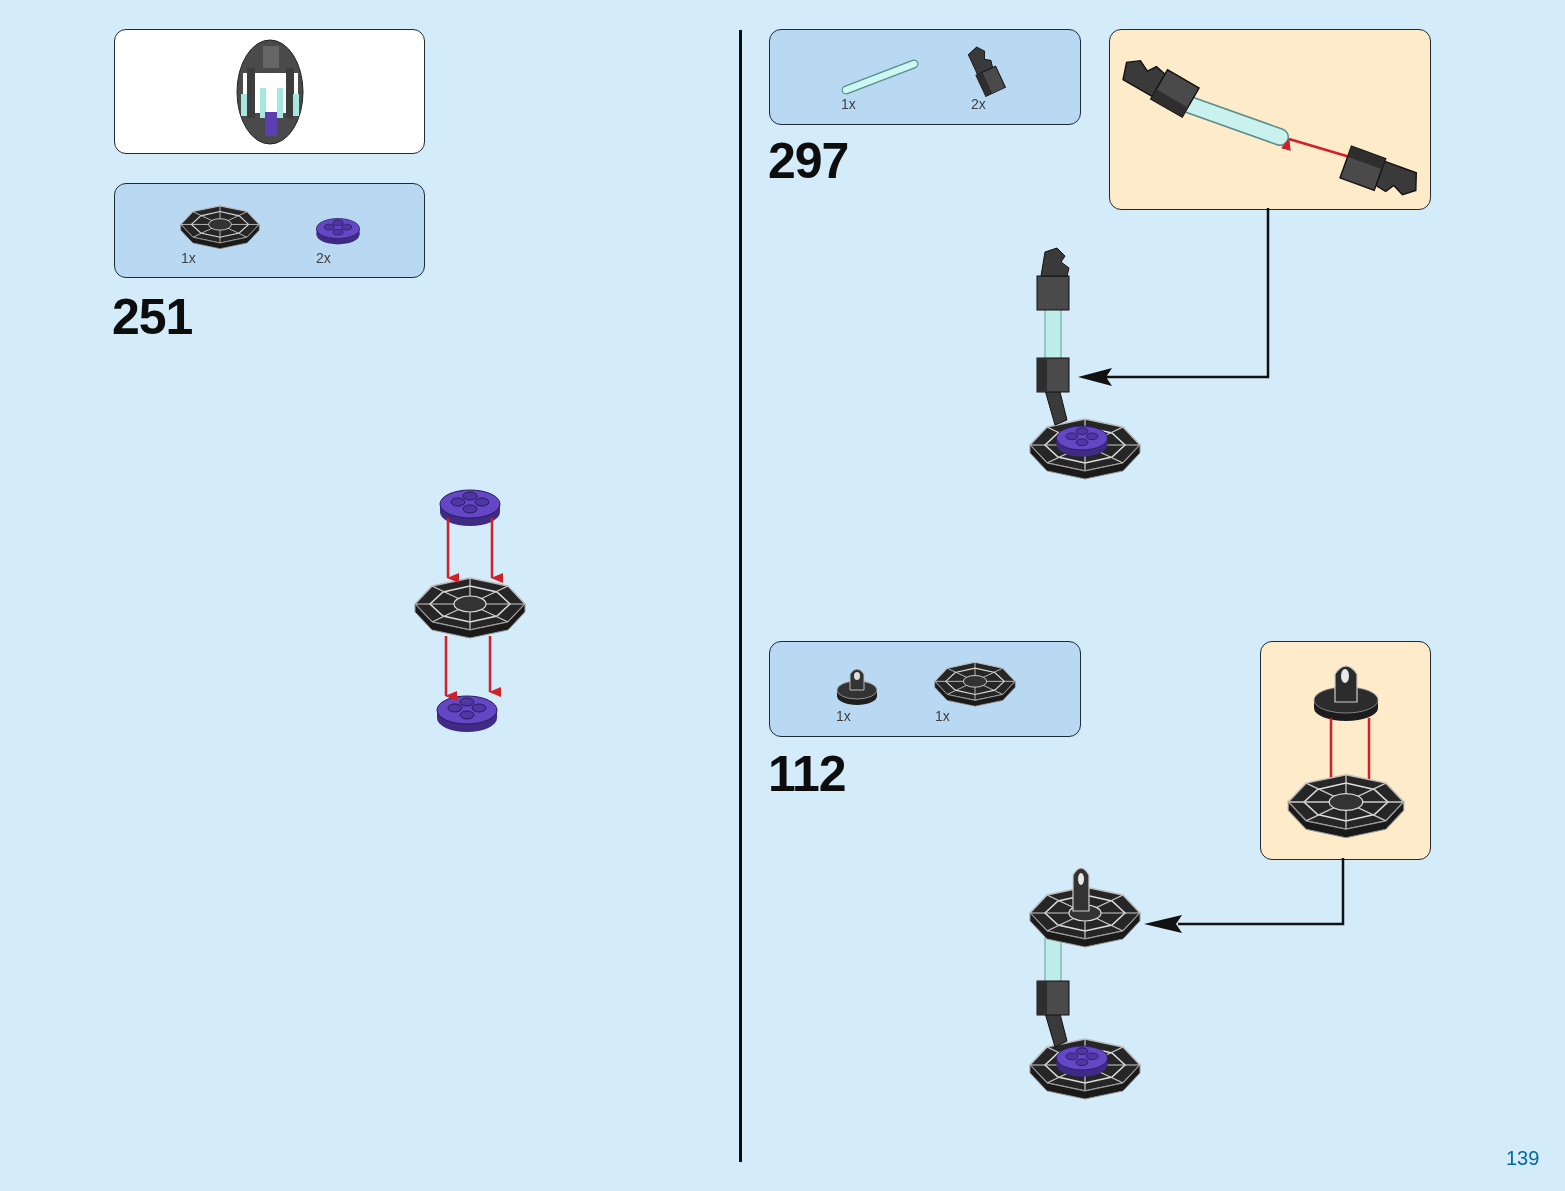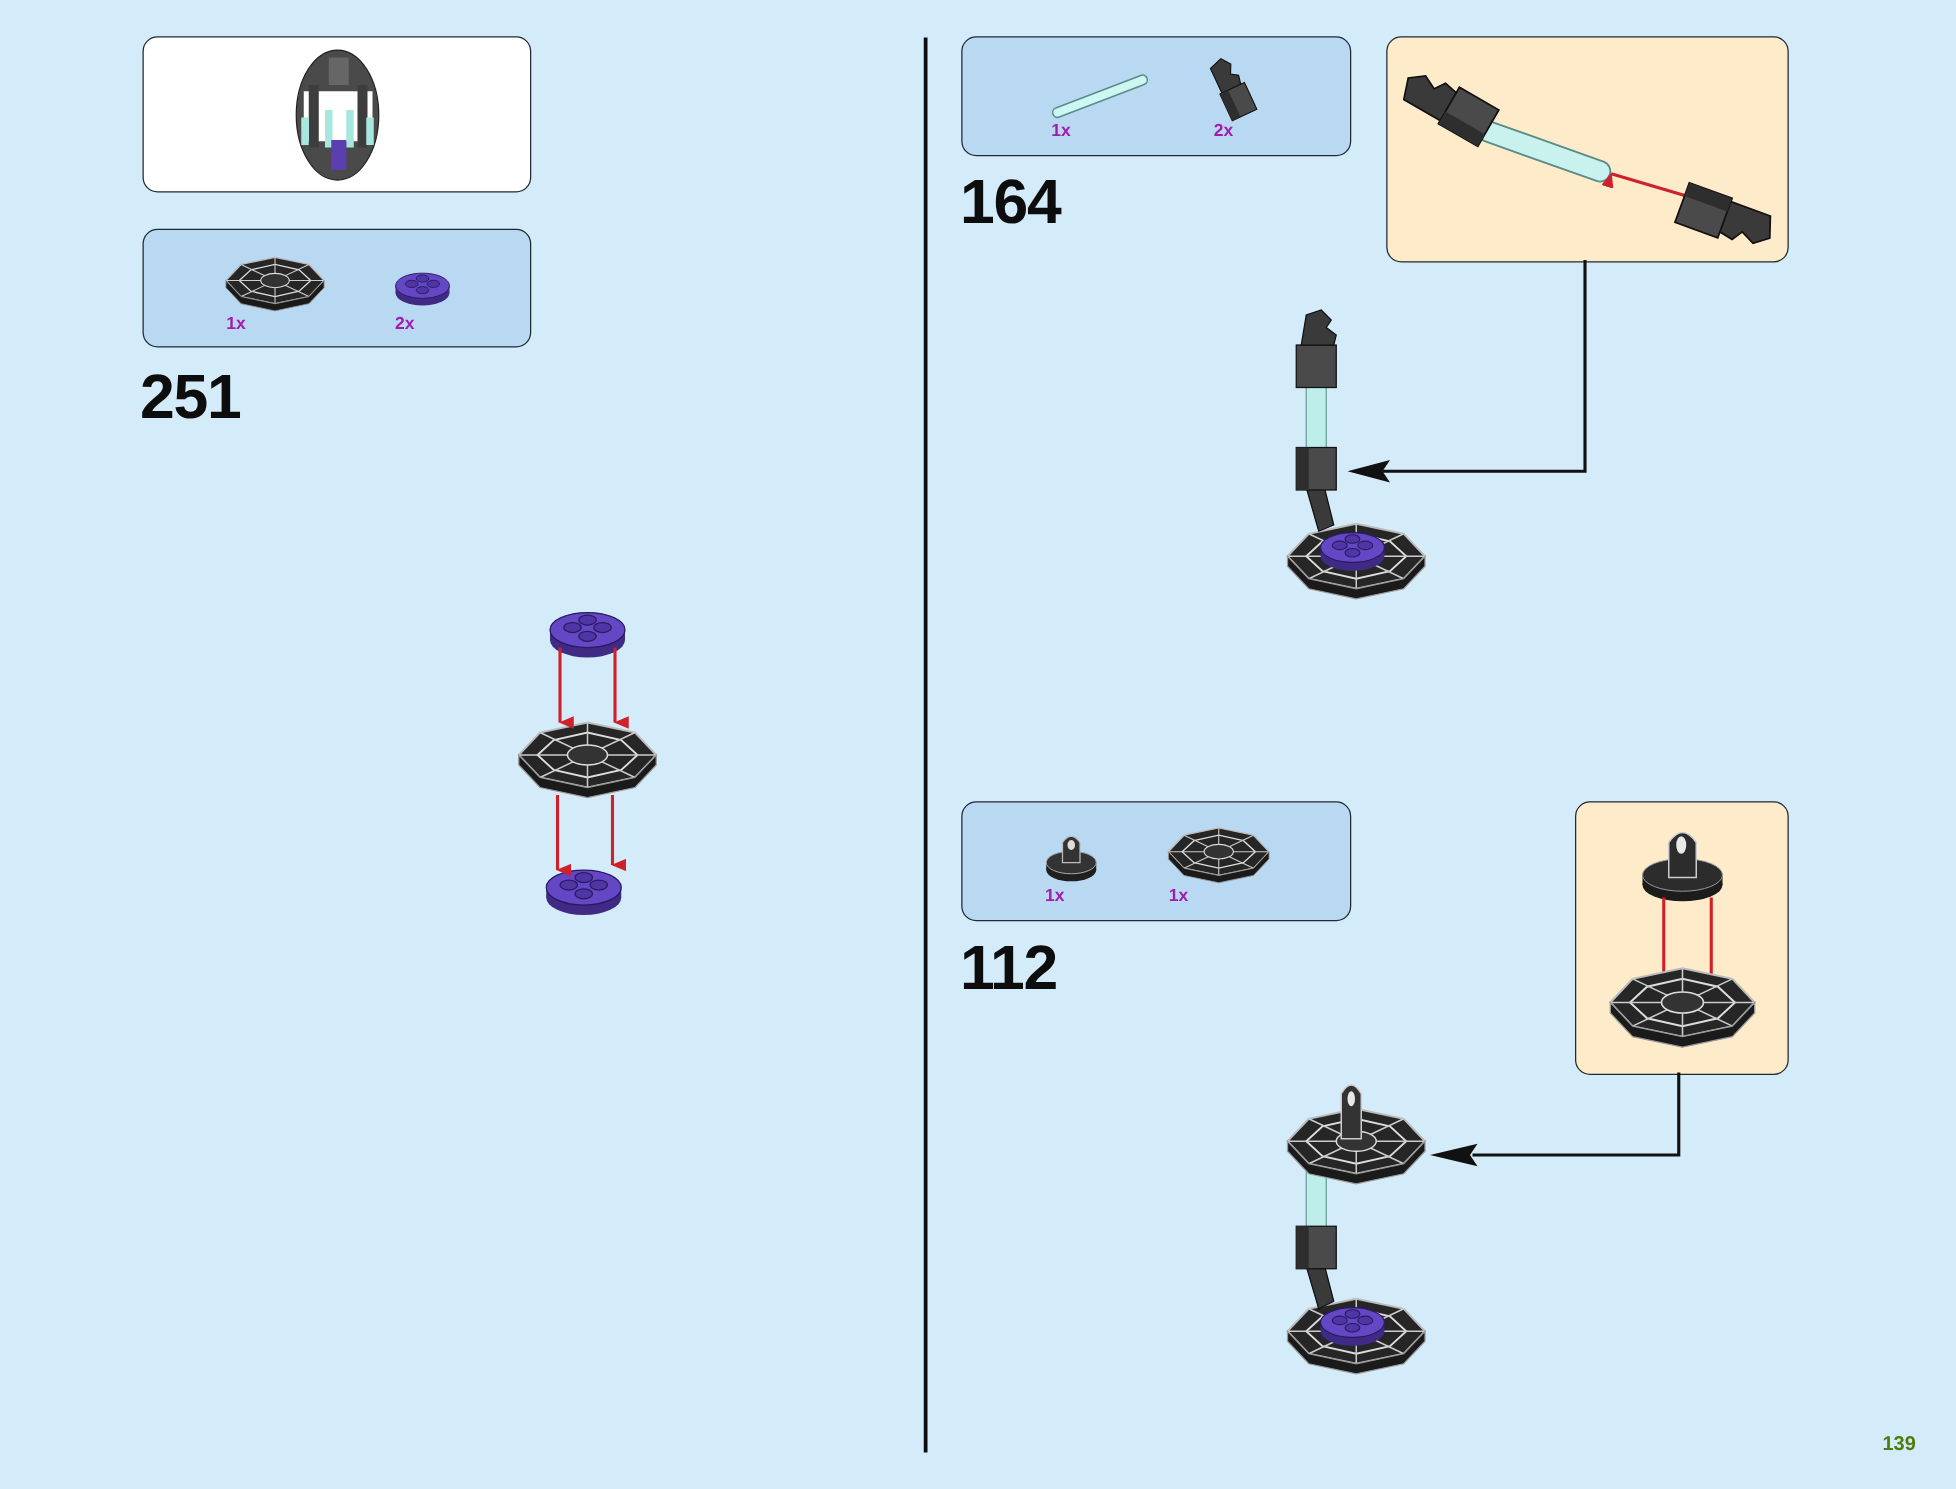--- a/index.html
+++ b/index.html
@@ -14,28 +14,28 @@
   }
   .preview-box {
     position:absolute; background:#ffffff; border:1.5px solid #1f2a33;
     border-radius:12px; box-sizing:border-box;
   }
   .callout {
     position:absolute; background:#fdebc9; border:1.5px solid #1f2a33;
     border-radius:12px; box-sizing:border-box;
   }
   .qty {
-    position:absolute; font-weight:bold; font-size:14px; color:#a21caf;
+    position:absolute; font-weight:normal; font-size:14px; color:#404040;
   }
   .step-num {
     position:absolute; font-weight:bold; font-size:50px; color:#0d0d0d;
     letter-spacing:-1px; line-height:1;
   }
   .page-num {
-    position:absolute; font-weight:bold; font-size:16px; color:#4d7c0f;
+    position:absolute; font-weight:normal; font-size:20px; color:#0369a1;
   }
   .divider {
     position:absolute; left:739px; top:30px; width:3px; height:1132px; background:#0d0d0d;
   }
   svg { position:absolute; overflow:visible; }
 </style>
 </head>
 <body>
 
 <svg width="0" height="0" style="position:absolute">
@@ -123,21 +123,21 @@
   </svg>
   <span class="qty" style="left:71px; top:66px;">1x</span>
   <svg style="left:197px; top:12px;" width="46" height="56" viewBox="-16 -38 40 62">
     <g transform="rotate(-25)">
         <use href="#clip"></use>
       </g>
   </svg>
   <span class="qty" style="left:201px; top:66px;">2x</span>
 </div>
 
-<div class="step-num" style="left:768px; top:136px;">164</div>
+<div class="step-num" style="left:768px; top:136px;">297</div>
 
 <div class="callout" style="left:1109px; top:29px; width:322px; height:181px;">
   <svg style="left:15px; top:15px;" width="295" height="150" viewBox="0 0 295 150">
     <line x1="65" y1="60" x2="155" y2="92" stroke="#5a8c8a" stroke-width="18" stroke-linecap="round"></line>
     <line x1="65" y1="60" x2="155" y2="92" stroke="#c9f1ee" stroke-width="15" stroke-linecap="round"></line>
     <g transform="translate(40,46) rotate(-60) scale(1.4)">
         <use href="#clip"></use>
       </g>
     <line x1="235" y1="115" x2="164" y2="94" stroke="#d0202a" stroke-width="2.5" marker-end="url(#redhead)"></line>
     <g transform="translate(248,124) rotate(110) scale(1.4)">

